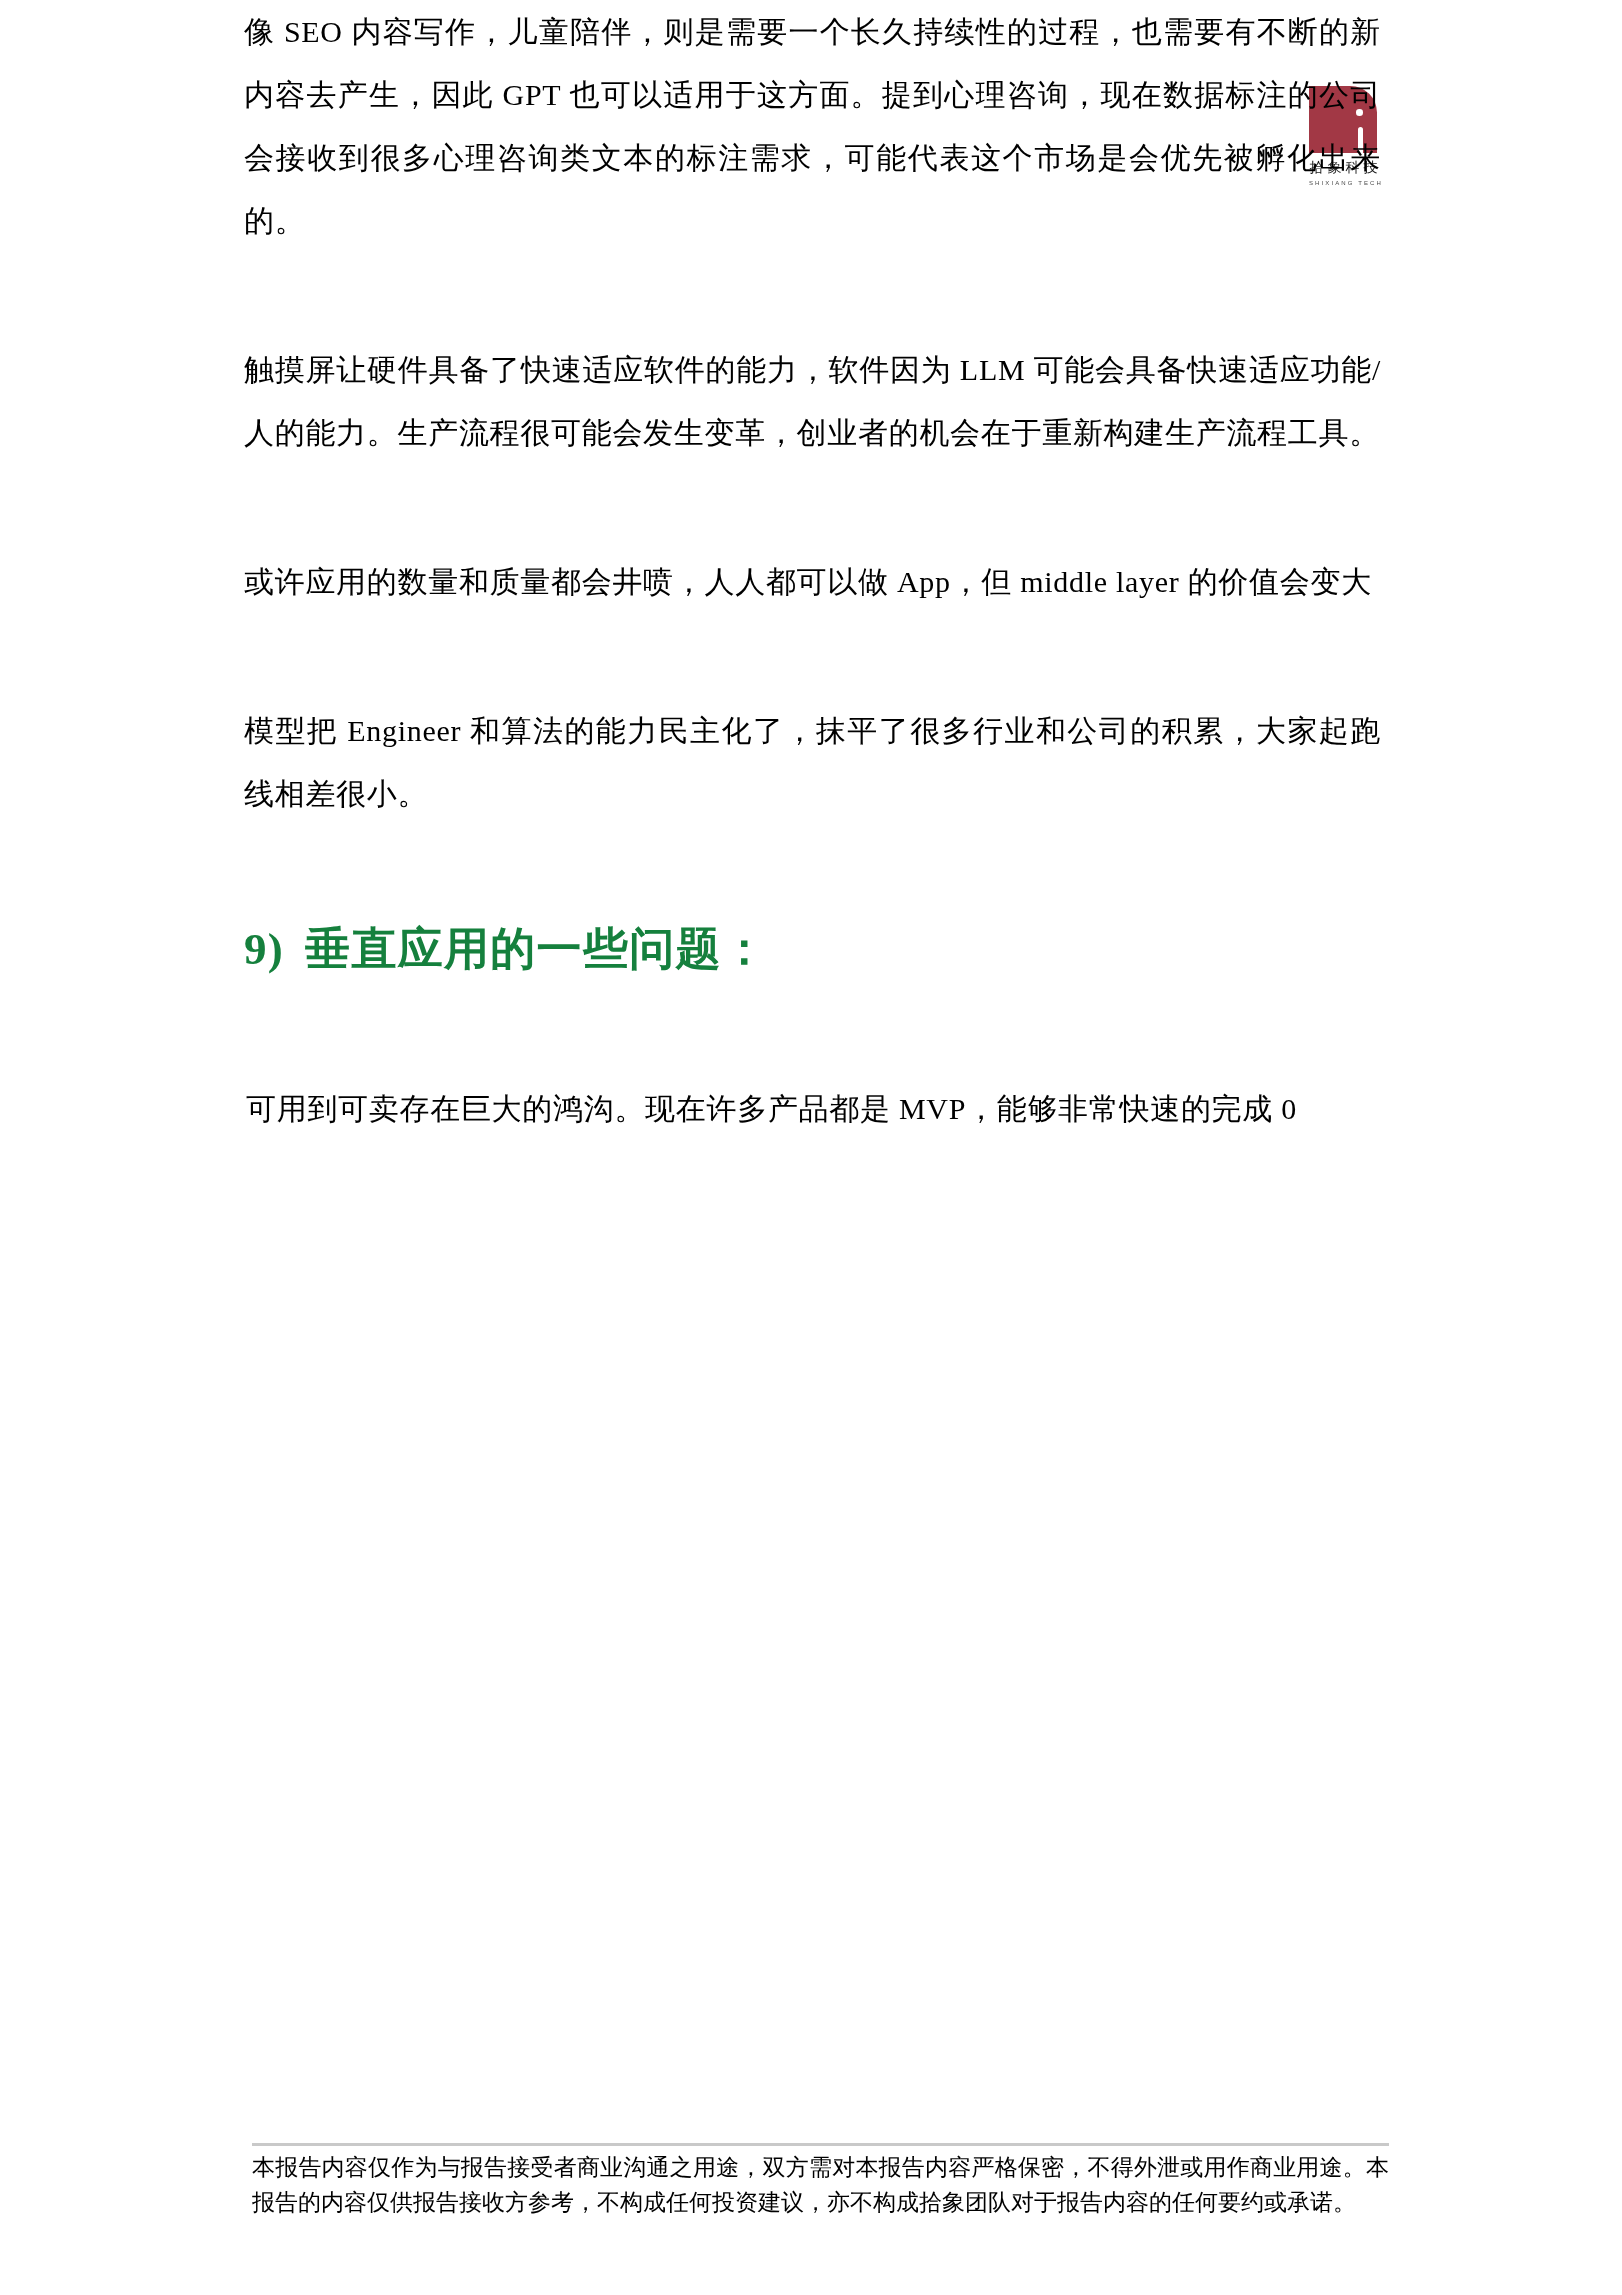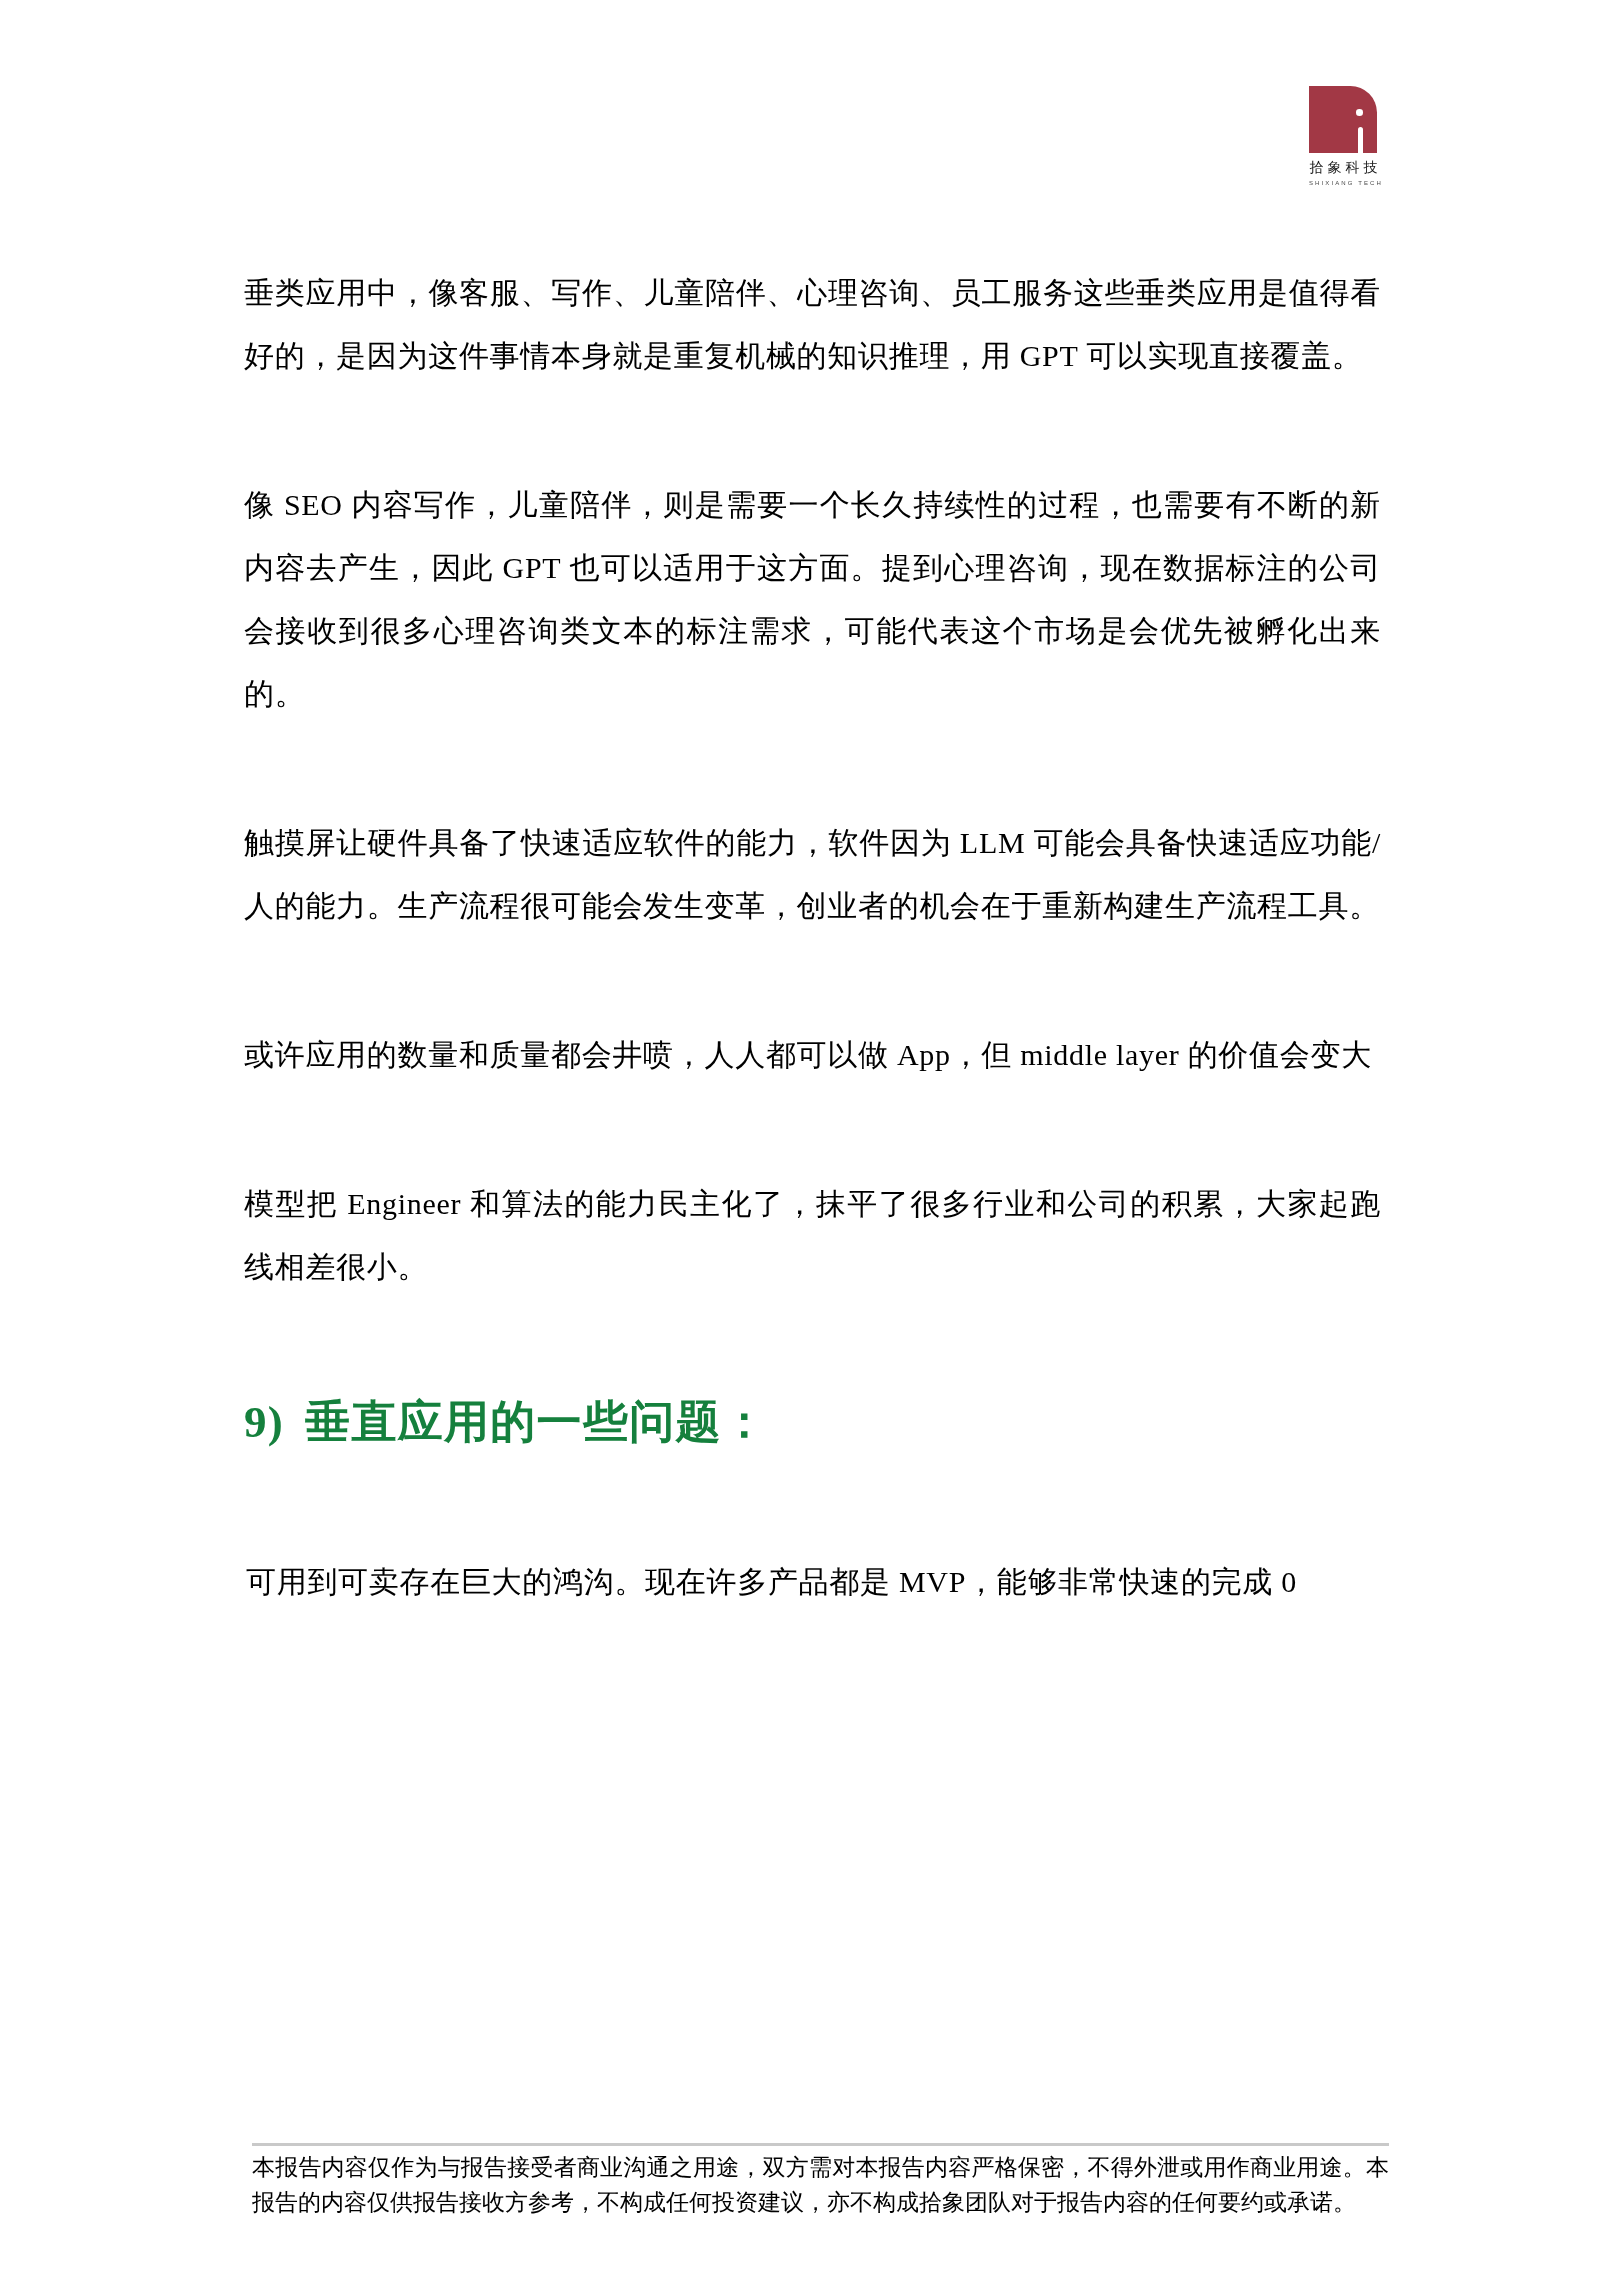--- a/index.html
+++ b/index.html
@@ -137,21 +137,20 @@
   <div class="logo">
     <div class="logo-mark">
       <div class="logo-eye"></div>
       <div class="logo-slit"></div>
     </div>
     <div class="logo-cn">拾象科技</div>
     <div class="logo-en">SHIXIANG TECH</div>
   </div>
 
   <div class="content">
-    <p class="para first">垂类应用中，像客服、写作、儿童陪伴、心理咨询、员工服务这些垂类应用是值得看好的，是因为这件事情本身就是重复机械的知识推理，用 GPT 可以实现直接覆盖。</p>
     <p class="para">像 SEO 内容写作，儿童陪伴，则是需要一个长久持续性的过程，也需要有不断的新内容去产生，因此 GPT 也可以适用于这方面。提到心理咨询，现在数据标注的公司会接收到很多心理咨询类文本的标注需求，可能代表这个市场是会优先被孵化出来的。</p>
     <p class="para">触摸屏让硬件具备了快速适应软件的能力，软件因为 LLM 可能会具备快速适应功能/人的能力。生产流程很可能会发生变革，创业者的机会在于重新构建生产流程工具。</p>
     <p class="para">或许应用的数量和质量都会井喷，人人都可以做 App，但 middle layer 的价值会变大</p>
     <p class="para">模型把 Engineer 和算法的能力民主化了，抹平了很多行业和公司的积累，大家起跑线相差很小。</p>
 
     <h2 class="section-heading">
       <span class="h-num">9)</span><span>垂直应用的一些问题：</span>
     </h2>
 
     <p class="closing-para">可用到可卖存在巨大的鸿沟。现在许多产品都是 MVP，能够非常快速的完成 0</p>

